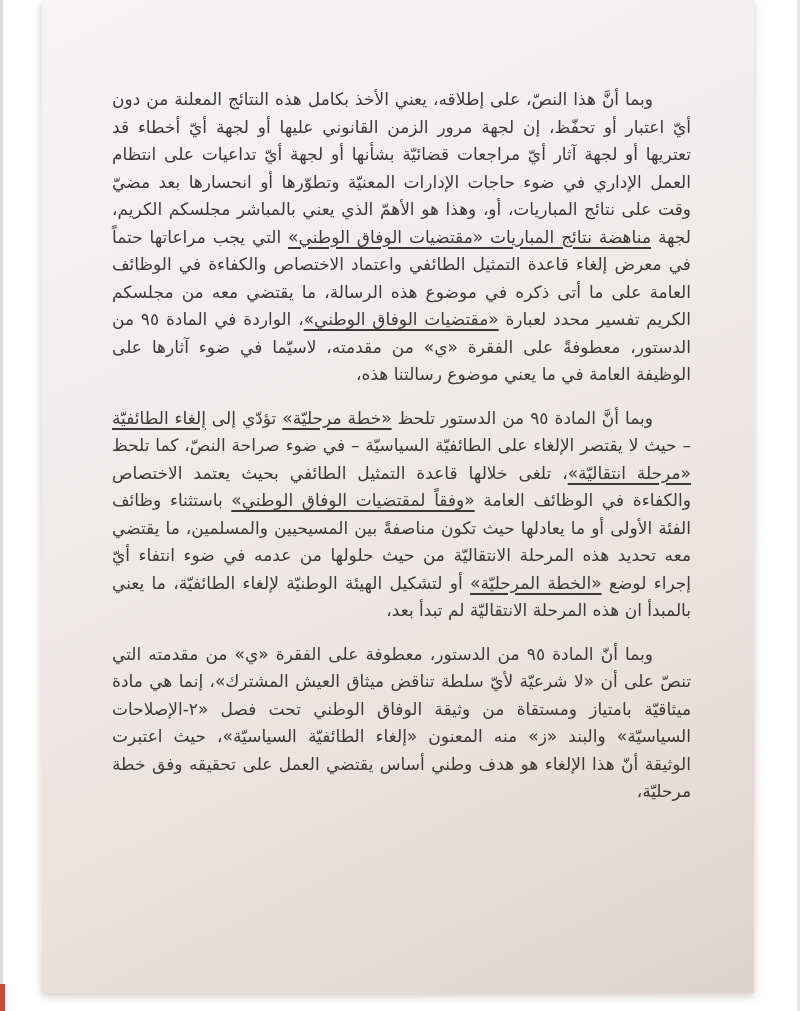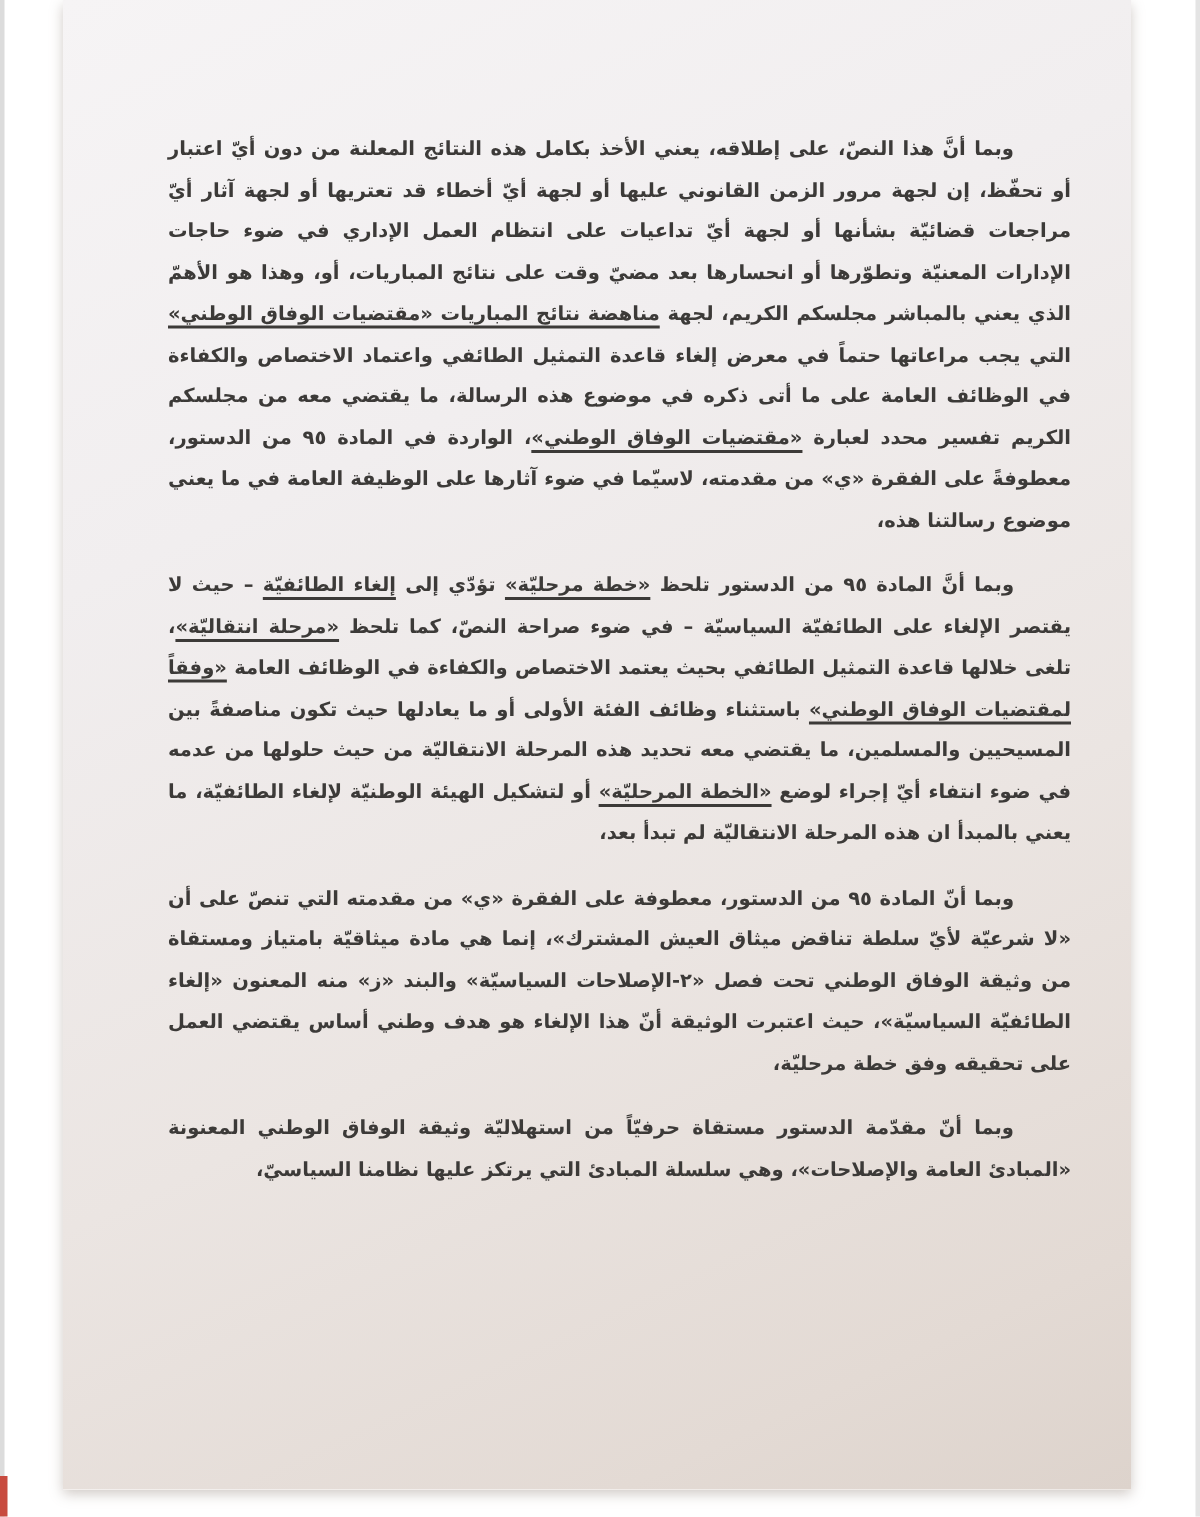--- a/index.html
+++ b/index.html
@@ -41,28 +41,28 @@
       #f1eeef 30%,
       #ebe5e2 62%,
       #e3dad4 88%,
       #ddd3cc 100%);
     box-shadow: 0 3px 8px rgba(150, 138, 128, 0.45);
     overflow: hidden;
   }
   .text-body {
     position: absolute;
     top: 86px;
-    right: 40px;
+    right: 63px;
     left: 70px;
     direction: rtl;
     unicode-bidi: embed;
     text-align: justify;
     color: #3c3a38;
-    font-weight: bold;
-    font-size: 13px;
+    font-weight: normal;
+    font-size: 17px;
     line-height: 27.5px;
   }
   .para {
     margin: 0 0 16px 0;
     text-indent: 38px;
   }
   .para u {
     text-decoration-thickness: 1.5px;
     text-underline-offset: 4px;
   }
@@ -73,15 +73,14 @@
 <div class="edge-strip left"></div>
 <div class="edge-strip right"></div>
 
 <div class="red-tab" style="background: rgb(200, 75, 63);"></div>
 
 <div class="page">
   <div class="text-body" style="color: rgb(60, 58, 56);">
       <p class="para"><span>وبما أنَّ هذا النصّ، على إطلاقه، يعني الأخذ بكامل هذه النتائج المعلنة من دون أيّ اعتبار أو تحفّظ، إن لجهة مرور الزمن القانوني عليها أو لجهة أيّ أخطاء قد تعتريها أو لجهة آثار أيّ مراجعات قضائيّة بشأنها أو لجهة أيّ تداعيات على انتظام العمل الإداري في ضوء حاجات الإدارات المعنيّة وتطوّرها أو انحسارها بعد مضيّ وقت على نتائج المباريات، أو، وهذا هو الأهمّ الذي يعني بالمباشر مجلسكم الكريم، لجهة </span><u>مناهضة نتائج المباريات «مقتضيات الوفاق الوطني»</u><span> التي يجب مراعاتها حتماً في معرض إلغاء قاعدة التمثيل الطائفي واعتماد الاختصاص والكفاءة في الوظائف العامة على ما أتى ذكره في موضوع هذه الرسالة، ما يقتضي معه من مجلسكم الكريم تفسير محدد لعبارة </span><u>«مقتضيات الوفاق الوطني»</u><span>، الواردة في المادة ٩٥ من الدستور، معطوفةً على الفقرة «ي» من مقدمته، لاسيّما في ضوء آثارها على الوظيفة العامة في ما يعني موضوع رسالتنا هذه،</span></p>
       <p class="para"><span>وبما أنَّ المادة ٩٥ من الدستور تلحظ </span><u>«خطة مرحليّة»</u><span> تؤدّي إلى </span><u>إلغاء الطائفيّة</u><span> – حيث لا يقتصر الإلغاء على الطائفيّة السياسيّة – في ضوء صراحة النصّ، كما تلحظ </span><u>«مرحلة انتقاليّة»</u><span>، تلغى خلالها قاعدة التمثيل الطائفي بحيث يعتمد الاختصاص والكفاءة في الوظائف العامة </span><u>«وفقاً لمقتضيات الوفاق الوطني»</u><span> باستثناء وظائف الفئة الأولى أو ما يعادلها حيث تكون مناصفةً بين المسيحيين والمسلمين، ما يقتضي معه تحديد هذه المرحلة الانتقاليّة من حيث حلولها من عدمه في ضوء انتفاء أيّ إجراء لوضع </span><u>«الخطة المرحليّة»</u><span> أو لتشكيل الهيئة الوطنيّة لإلغاء الطائفيّة، ما يعني بالمبدأ ان هذه المرحلة الانتقاليّة لم تبدأ بعد،</span></p>
       <p class="para"><span>وبما أنّ المادة ٩٥ من الدستور، معطوفة على الفقرة «ي» من مقدمته التي تنصّ على أن «لا شرعيّة لأيّ سلطة تناقض ميثاق العيش المشترك»، إنما هي مادة ميثاقيّة بامتياز ومستقاة من وثيقة الوفاق الوطني تحت فصل «٢-الإصلاحات السياسيّة» والبند «ز» منه المعنون «إلغاء الطائفيّة السياسيّة»، حيث اعتبرت الوثيقة أنّ هذا الإلغاء هو هدف وطني أساس يقتضي العمل على تحقيقه وفق خطة مرحليّة،</span></p>
-      <p class="para"><span>وبما أنّ مقدّمة الدستور مستقاة حرفيّاً من استهلاليّة وثيقة الوفاق الوطني المعنونة «المبادئ العامة والإصلاحات»، وهي سلسلة المبادئ التي يرتكز عليها نظامنا السياسيّ،</span></p>
     </div>
 </div>
 
 </body></html>

